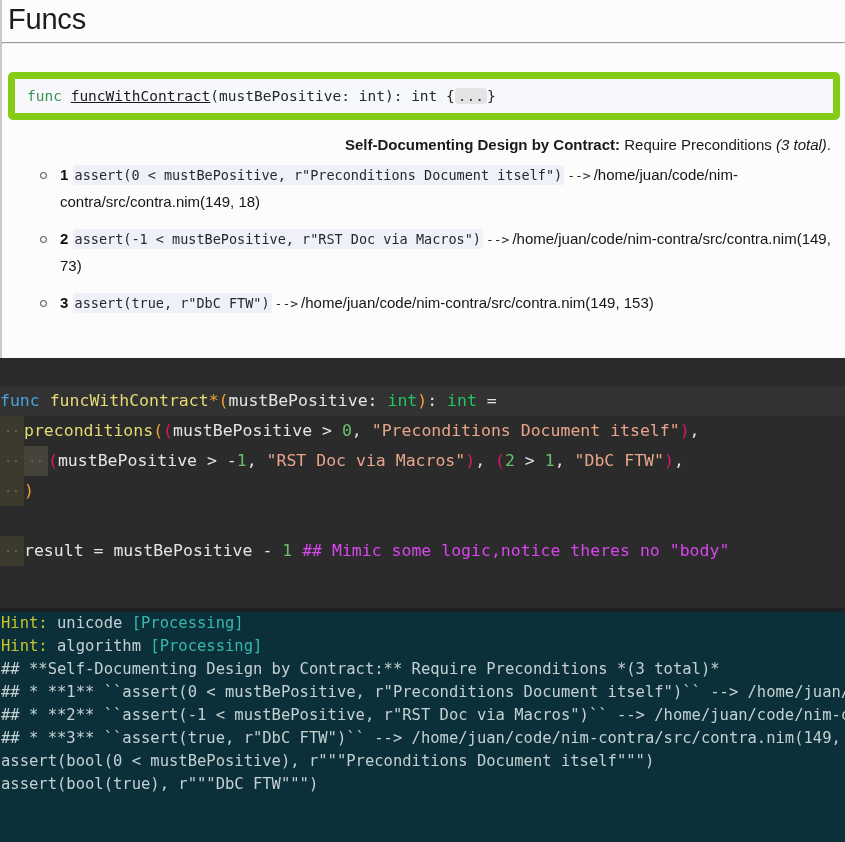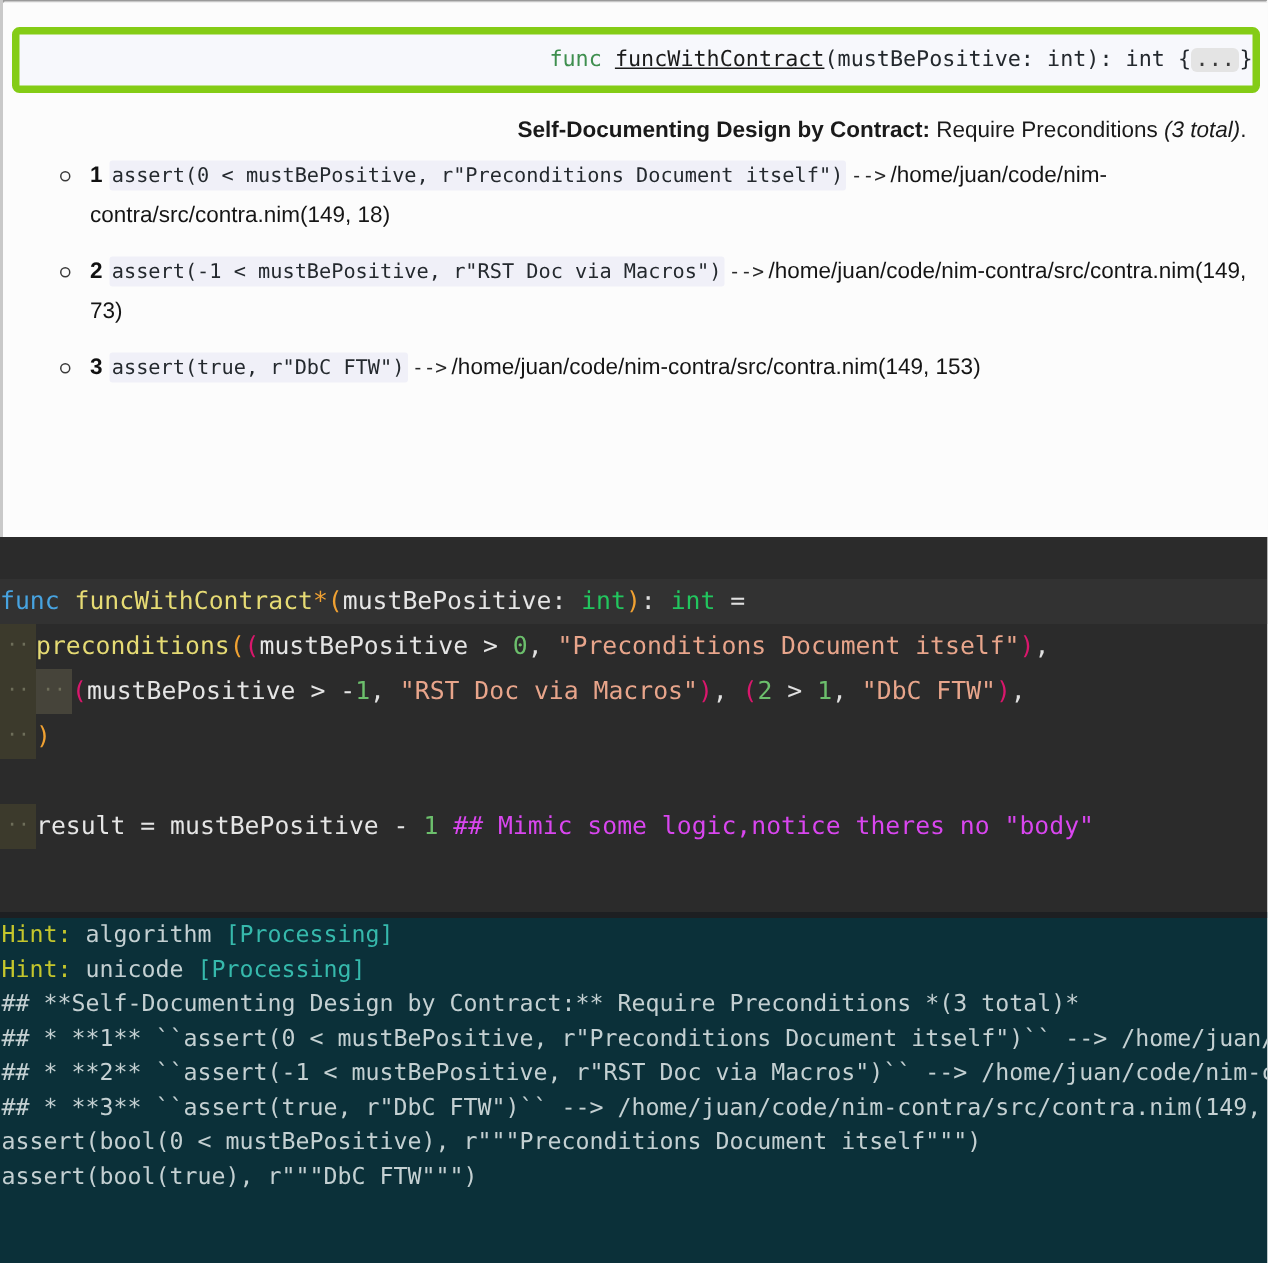--- a/index.html
+++ b/index.html
@@ -20,30 +20,29 @@
     overflow: hidden;
   }
   .doc-title {
     font-size: 29px; color: #1b1b1b; font-weight: 400;
     padding: 2px 0 6px 6px; letter-spacing: -0.2px;
     line-height: 34px;
   }
   .title-rule { border-top: 1px solid #9a9a9a; margin: 0; }
 
   .sig-box {
-    margin: 16px 5px 0 6px;
-    border: 5px solid #84cc16;
+    margin: 28px 5px 0 6px;
+    border: 7px solid #84cc16;
     border-radius: 5px;
     background: #f7f8fc;
     padding: 9px 0 9px 12px;
     font-family: "DejaVu Sans Mono", monospace;
     font-size: 14.5px;
     color: #24292e;
     white-space: nowrap;
-    text-align: right;
   }
   .kw-func { color: #3f8f4f; }
   .sig-link { color: #1b1b1b; text-decoration: underline; }
   .ellipsis-toggle {
     background: #e4e4e4; border-radius: 4px;
     padding: 0px 3px; color: #3c3c3c;
   }
 
   .doc-body { padding: 14px 14px 0 30px; }
   .doc-lead {
@@ -141,20 +140,21 @@
   .t-proc { color: #36b9ac; }
   .t-txt  { color: #c4d0d2; }
 </style>
 </head>
 <body>
 
 <div id="page">
 
   <div class="doc-panel">
 
+    <div class="doc-title">Funcs</div>
     <hr class="title-rule">
 
     <div class="sig-box">
       <span class="kw-func">func</span>
       <span> </span><a class="sig-link" href="#">funcWithContract</a><span>(mustBePositive: int): int {</span><span class="ellipsis-toggle">...</span><span>}</span>
     </div>
 
     <div class="doc-body">
       <p class="doc-lead">
         <b>Self-Documenting Design by Contract:</b><span> Require Preconditions </span><i>(3 total)</i><span>.</span>
@@ -175,22 +175,22 @@
         <div class="code-line"><span class="guide lvl1">··</span><span class="guide lvl2">··</span><span class="c-magenta">(</span><span class="c-ident">mustBePositive &gt; -</span><span class="c-num">1</span><span class="c-punct">, </span><span class="c-str">"RST Doc via Macros"</span><span class="c-magenta">)</span><span class="c-punct">, </span><span class="c-magenta">(</span><span class="c-num">2</span><span class="c-punct"> &gt; </span><span class="c-num">1</span><span class="c-punct">, </span><span class="c-str">"DbC FTW"</span><span class="c-magenta">)</span><span class="c-punct">,</span></div>
         <div class="code-line"><span class="guide lvl1">··</span><span class="c-orange">)</span></div>
         <div class="code-line"></div>
         <div class="code-line"><span class="guide lvl1">··</span><span class="c-ident">result = mustBePositive - </span><span class="c-num">1</span><span class="c-punct"> </span><span class="c-comment">## Mimic some logic,notice theres no "body"</span></div>
       </div>
   </div>
 
   <div class="terminal">
     <div class="term-topline"></div>
     <div id="terminal-lines">
+        <div class="term-line"><span class="t-hint">Hint:</span><span class="t-txt"> unicode </span><span class="t-proc">[Processing]</span></div>
         <div class="term-line"><span class="t-hint">Hint:</span><span class="t-txt"> algorithm </span><span class="t-proc">[Processing]</span></div>
-        <div class="term-line"><span class="t-hint">Hint:</span><span class="t-txt"> unicode </span><span class="t-proc">[Processing]</span></div>
         <div class="term-line"><span class="t-txt">## **Self-Documenting Design by Contract:** Require Preconditions *(3 total)*</span></div>
         <div class="term-line"><span class="t-txt">## * **1** ``assert(0 &lt; mustBePositive, r"Preconditions Document itself")`` --&gt; /home/juan/code/nim-contra/src/contra.nim(149, 18)</span></div>
         <div class="term-line"><span class="t-txt">## * **2** ``assert(-1 &lt; mustBePositive, r"RST Doc via Macros")`` --&gt; /home/juan/code/nim-contra/src/contra.nim(149, 73)</span></div>
         <div class="term-line"><span class="t-txt">## * **3** ``assert(true, r"DbC FTW")`` --&gt; /home/juan/code/nim-contra/src/contra.nim(149, 118)</span></div>
         <div class="term-line"><span class="t-txt">assert(bool(0 &lt; mustBePositive), r"""Preconditions Document itself""")</span></div>
         <div class="term-line"><span class="t-txt">assert(bool(true), r"""DbC FTW""")</span></div>
       </div>
   </div>
 
 </div>

